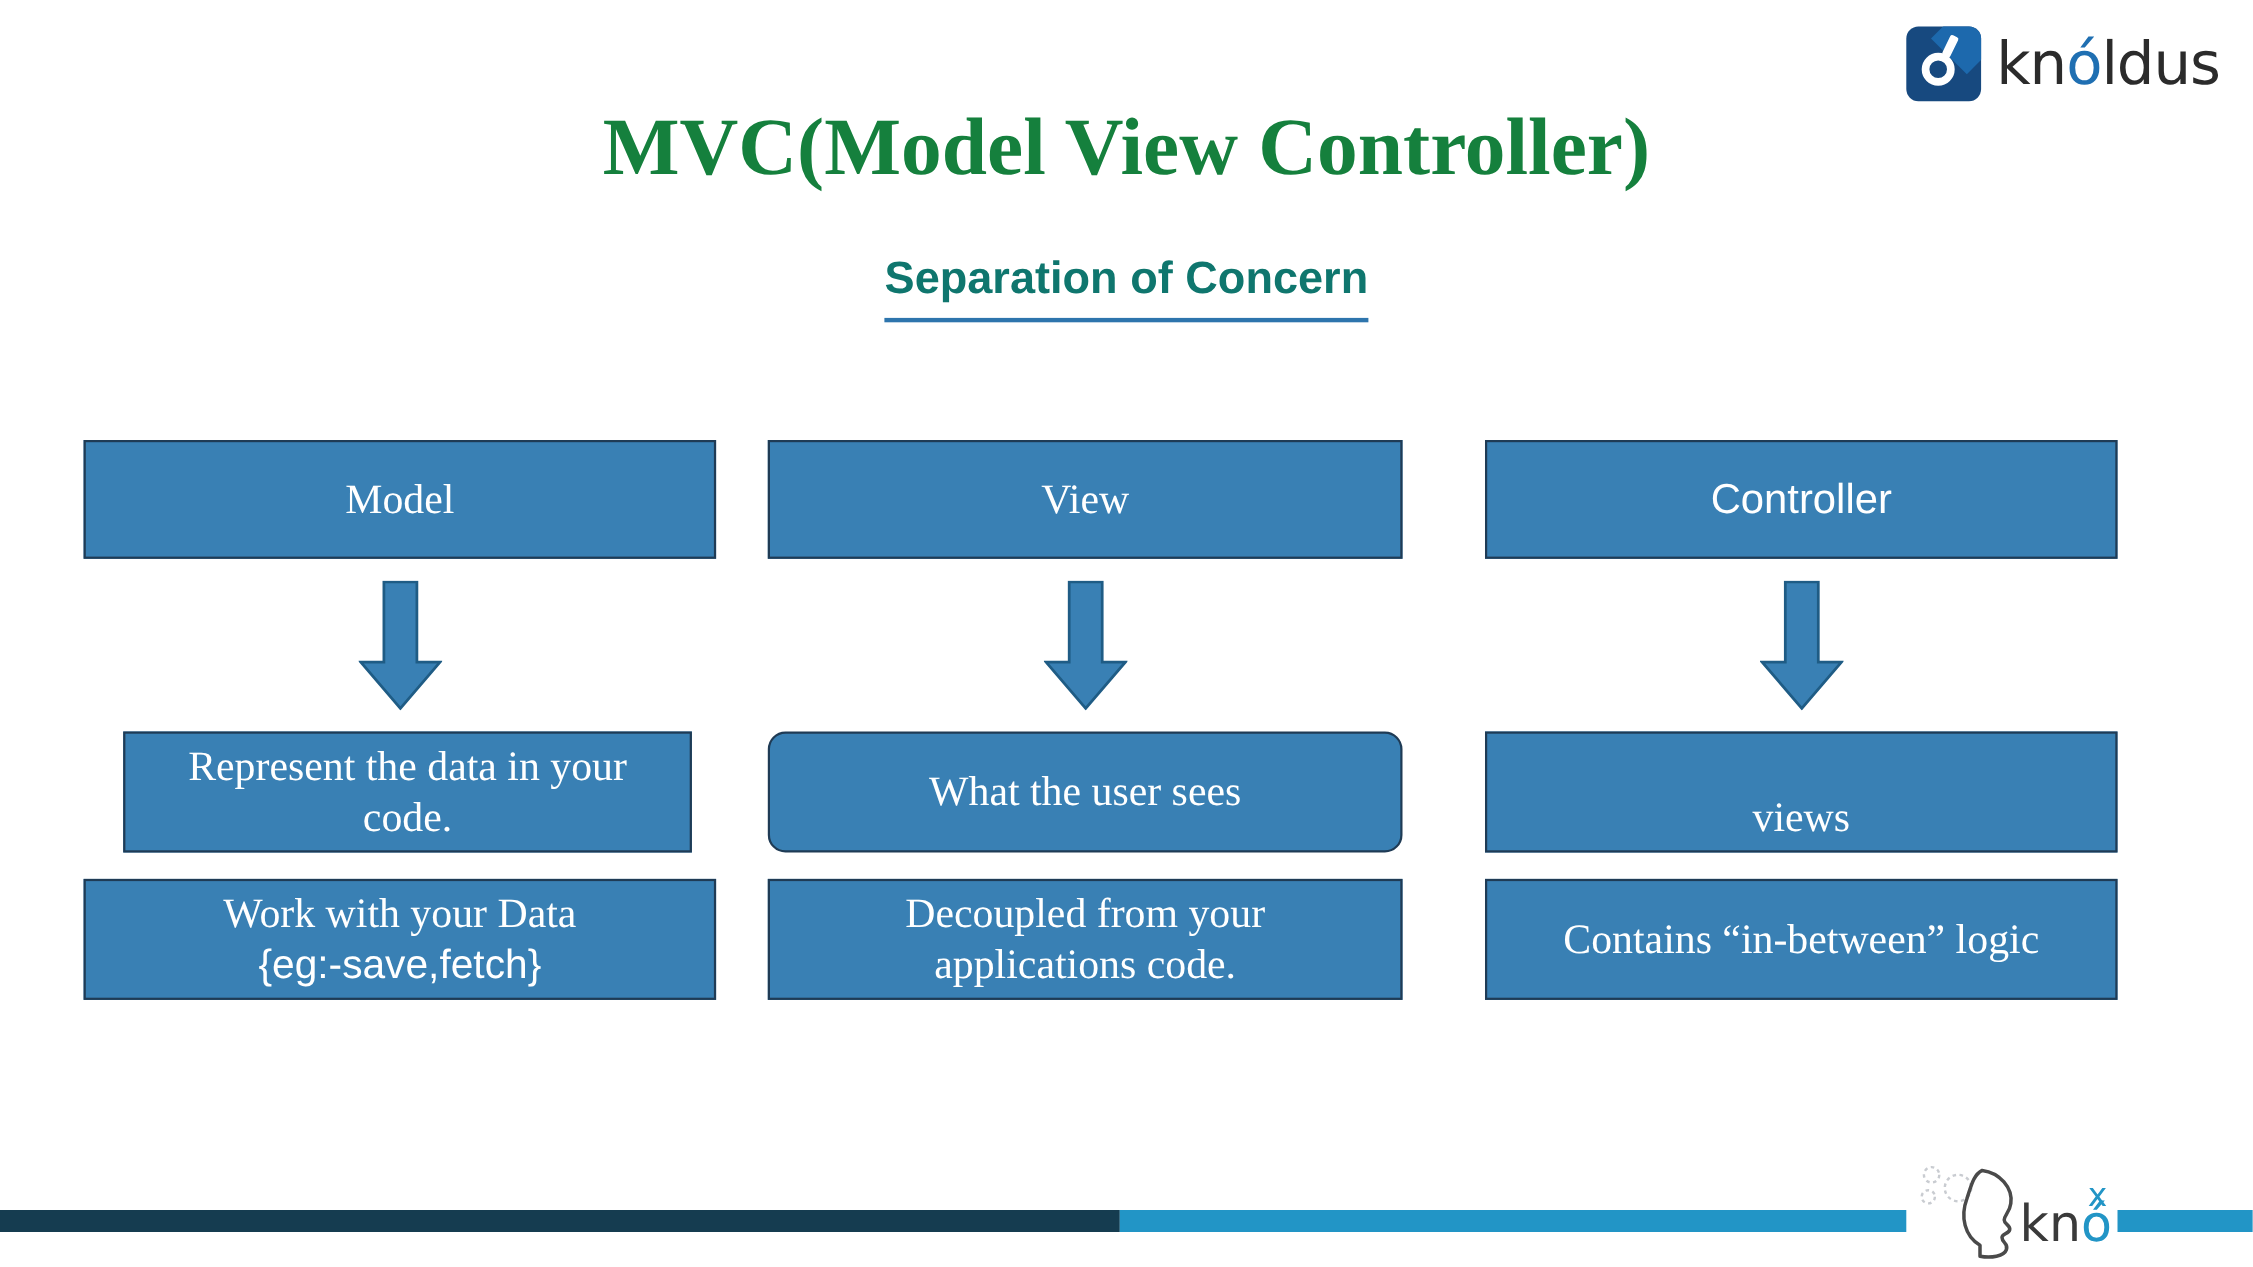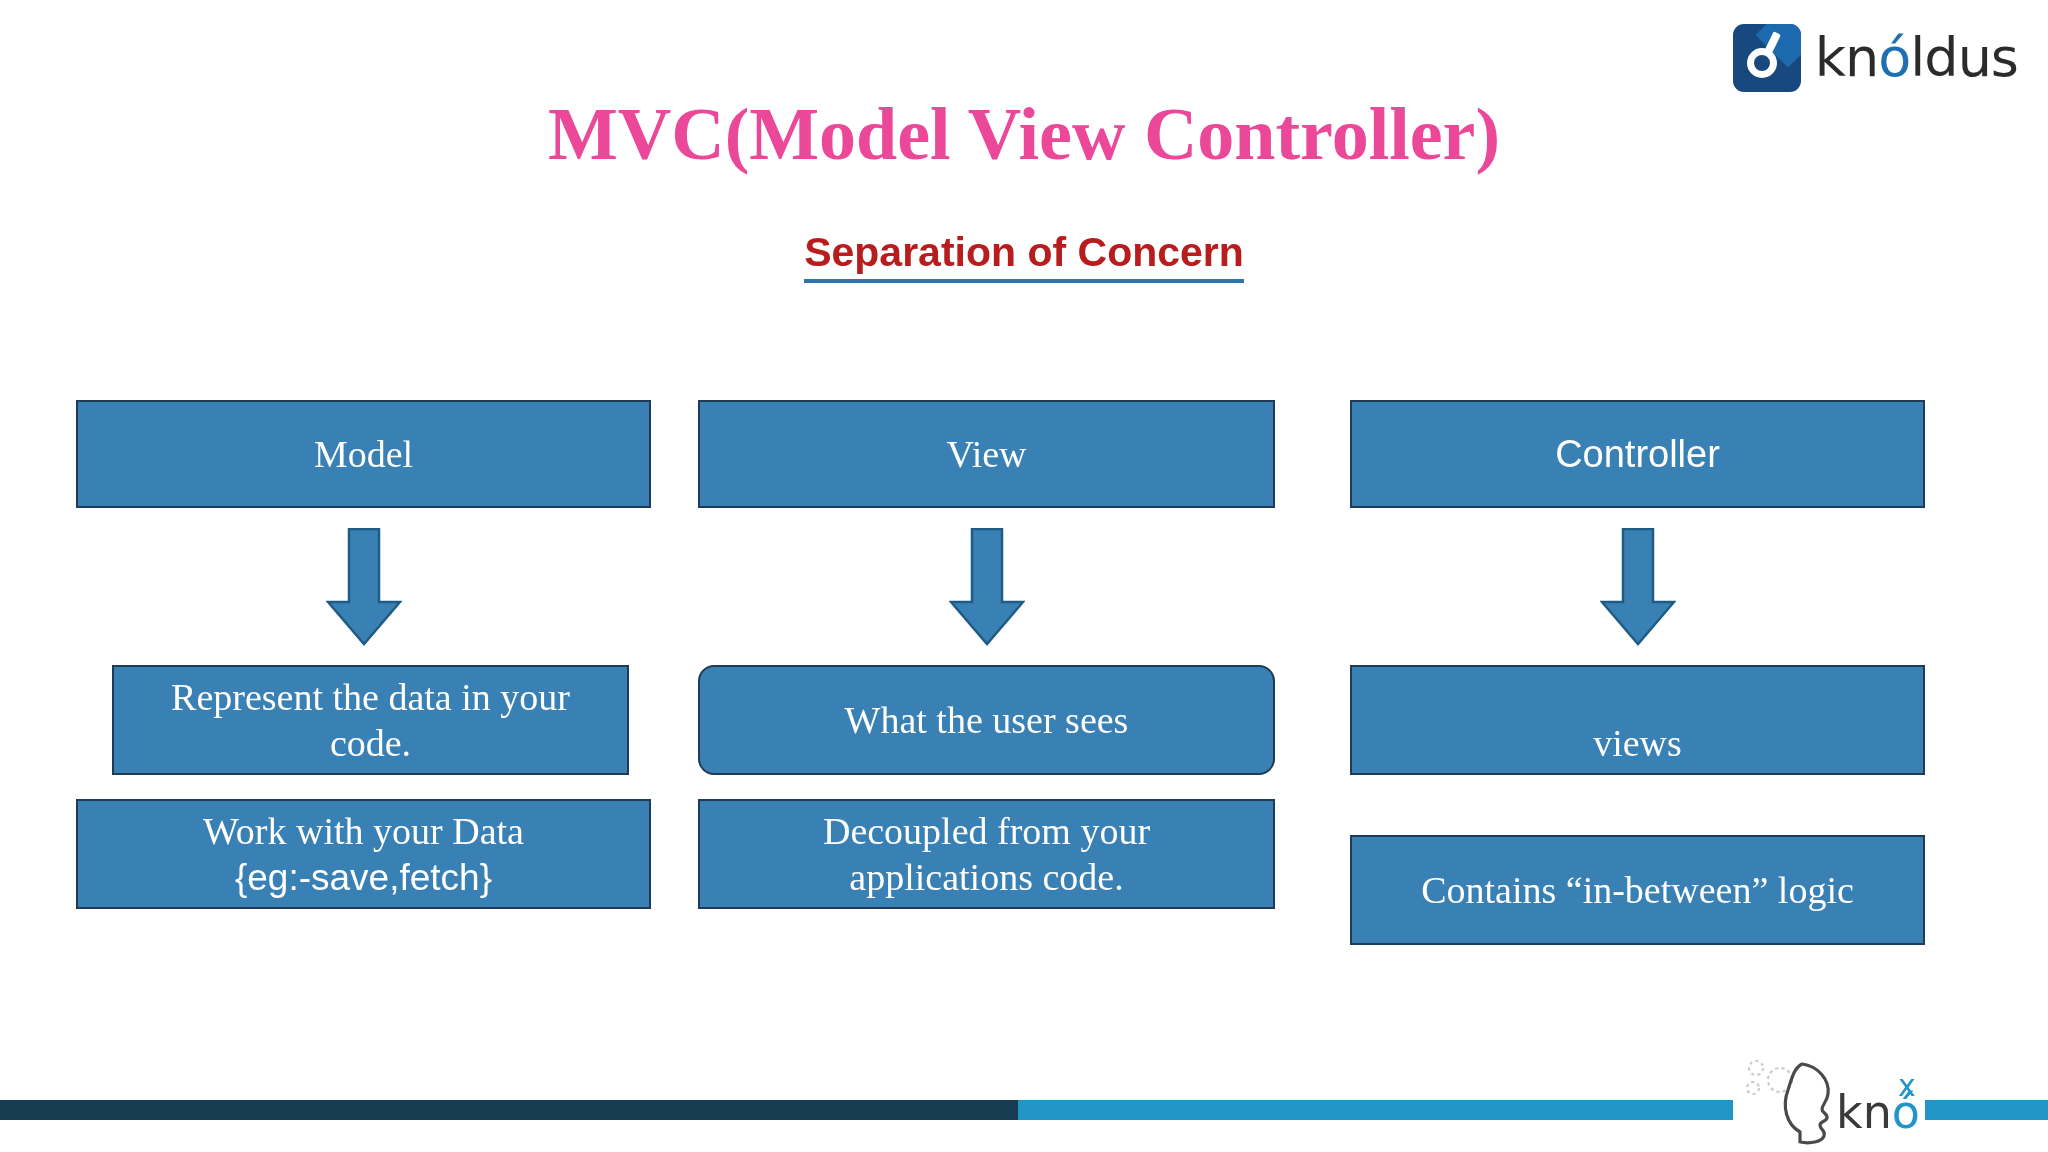--- a/index.html
+++ b/index.html
@@ -80,39 +80,39 @@
   #slide-title {
     position: absolute;
     left: 0;
     top: 96px;
     width: 2048px;
     text-align: center;
     font-family: "Liberation Serif", "DejaVu Serif", serif;
     font-weight: bold;
     font-size: 74px;
     line-height: 1.05;
-    color: #ec4899;
+    color: #15803d;
     letter-spacing: 0px;
   }
   #slide-subtitle-wrap {
     position: absolute;
     left: 0;
     top: 228px;
     width: 2048px;
     text-align: center;
   }
   #slide-subtitle {
     display: inline-block;
     font-family: "Liberation Sans", sans-serif;
     font-weight: bold;
     font-size: 41px;
     line-height: 1.2;
-    color: #b91c1c;
+    color: #0f766e;
     border-bottom: 4px solid #2e75ad;
-    padding-bottom: 2px;
+    padding-bottom: 12px;
   }
 
   
   #diagram {
     position: absolute;
     left: 0;
     top: 0;
     width: 2048px;
     height: 1152px;
   }
@@ -282,21 +282,21 @@
       </svg>
     </div>
 
     <div class="mvc-box box-row2" style="left:0;width:575px;">
       <div>
         <br>
         <span class="l2">views</span>
       </div>
     </div>
 
-    <div class="mvc-box box-row3" style="left:0;width:575px;margin-top:36px;">
+    <div class="mvc-box box-row3" style="left:0;width:575px;">
       <div>
         <span class="l1">Contains “in-between” logic</span>
       </div>
     </div>
   </div>
 
 </div>
 
 <div id="footer-bar">
   <div id="footer-bar-dark"></div>

